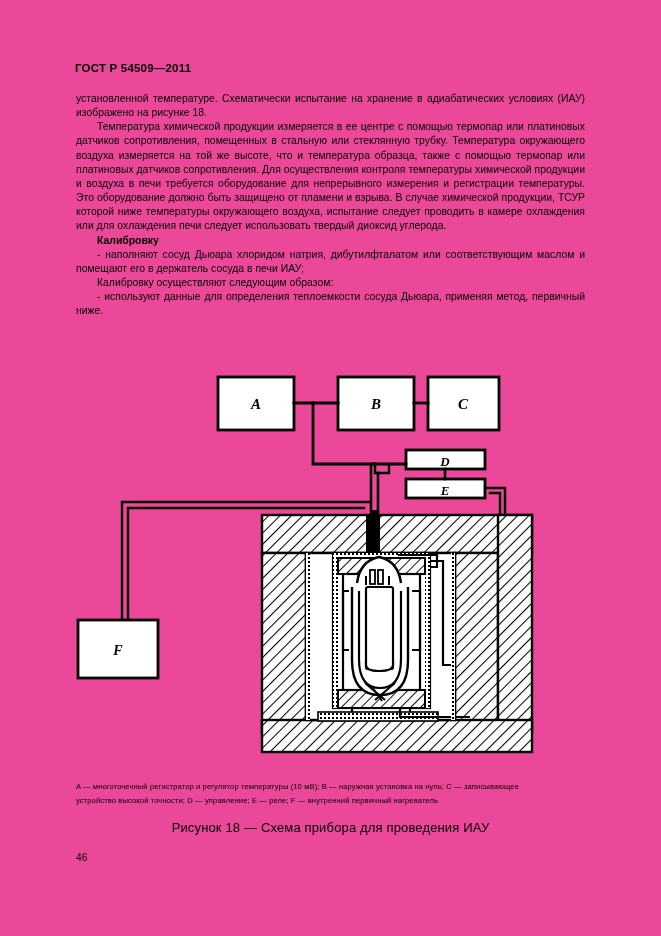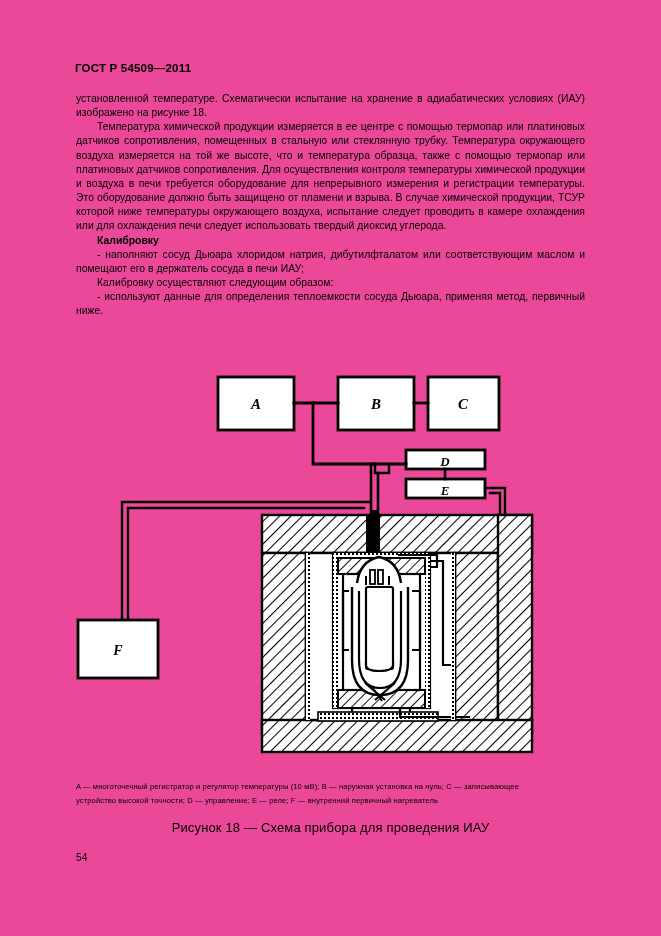--- a/index.html
+++ b/index.html
@@ -224,15 +224,15 @@
   </div>
 
   <div class="caption">
     <span>A — многоточечный регистратор и регулятор температуры (10 мВ); B — наружная установка на нуль; C —  записывающее</span>
     <br>
     <span>устройство высокой точности; D — управление; E —  реле; F — внутренний первичный нагреватель</span>
   </div>
 
   <div class="fig-title">Рисунок 18 —  Схема прибора для проведения ИАУ</div>
 
-  <div class="page-num">54</div>
+  <div class="page-num">46</div>
 
 </div>
 
 </body></html>

